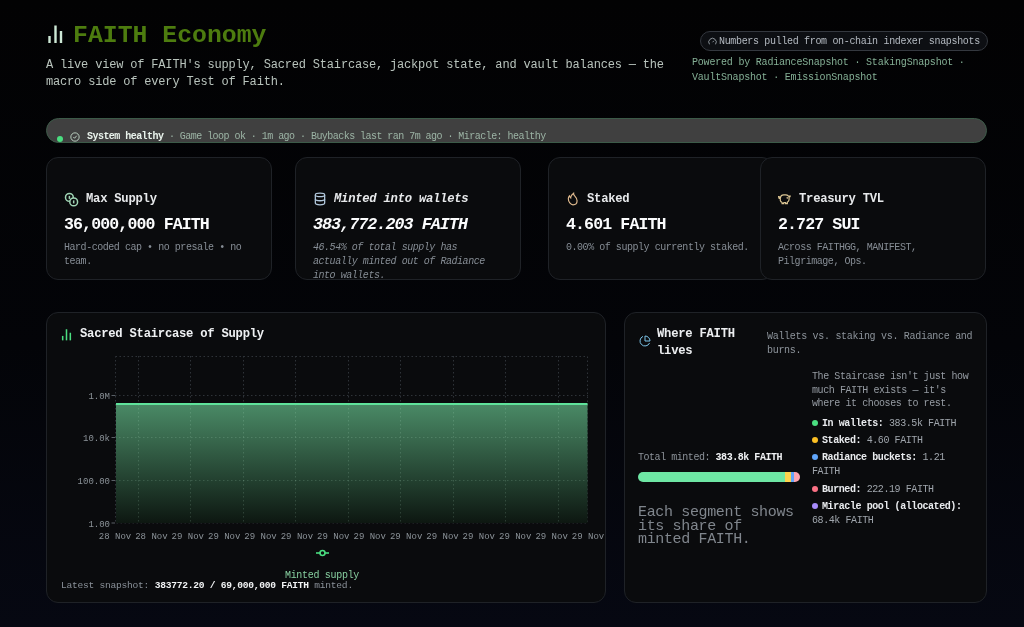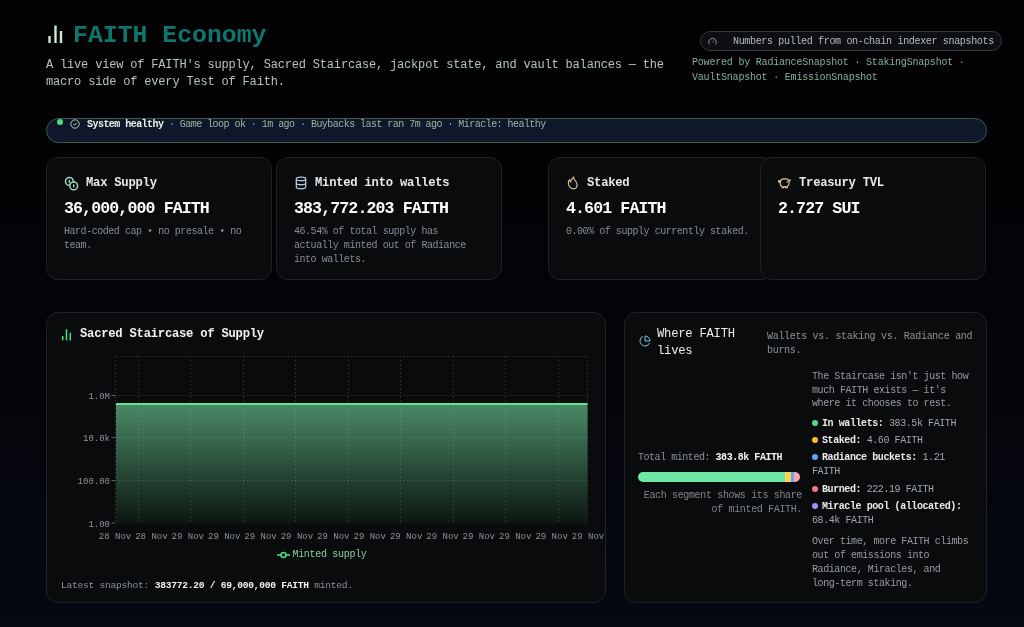--- a/index.html
+++ b/index.html
@@ -7,61 +7,61 @@
 body {
   background: linear-gradient(180deg, #020203 0%, #030408 55%, #060812 100%);
   font-family:"Liberation Mono", monospace;
   position:relative;
   color:#e8eaec;
   will-change:transform;
 }
 .abs { position:absolute; }
 
 
-#h1 { left:73px; top:21px; font-size:24.8px; font-weight:bold; color:#0f766e; }
+#h1 { left:73px; top:21px; font-size:24.8px; font-weight:bold; color:#4d7c0f; }
 #hicon { left:44px; top:22px; }
 #subtitle { left:46px; top:57px; width:638px; font-size:12px; letter-spacing:-0.18px; line-height:17px; color:#b9c4bd; }
 #badge { left:700px; top:31px; height:20px; border:1px solid #34383f; border-radius:10px;
-  background:#0d0f13; display:flex; align-items:center; padding:0 7px; gap:16px;
+  background:#0d0f13; display:flex; align-items:center; padding:0 7px; gap:2px;
   font-size:10px; letter-spacing:-0.33px; color:#b4bac1; }
 #powered { left:692px; top:55px; width:290px; font-size:10px; letter-spacing:-0.2px; line-height:15px; color:#85b096; }
 
 
 #status { left:46px; top:118px; width:941px; height:25px; border:1px solid #3c5a48; border-radius:13px;
-  background:#0f172a; display:flex; align-items:flex-start; font-size:10px; letter-spacing:-0.54px; color:#9cb4a5; }
+  background:#404040; display:flex; align-items:flex-end; font-size:10px; letter-spacing:-0.54px; color:#9cb4a5; }
 #status .dot { width:6px; height:6px; border-radius:50%; background:#4ade80; margin-left:10px; }
 #status svg { margin-left:7px; }
 #status .txt { margin-left:7px; }
 #status b { color:#e9f3ec; }
 
 
 .card { background:#0a0b0d; border:1px solid #1f2227; border-radius:12px; position:absolute; }
-.stat { top:157px; width:226px; height:123px; padding:16px 17px; }
+.stat { top:157px; width:226px; height:123px; padding:32px 17px; }
 .stat .lbl { display:flex; align-items:center; gap:7px; font-size:12.2px; letter-spacing:-0.24px; font-weight:bold; color:#e7e9eb; height:14px; margin-top:2px;}
 .stat .val { margin-top:9px; font-size:16.6px; font-weight:bold; color:#fbfcfd; letter-spacing:-0.9px;}
 .stat .sub { margin-top:7px; font-size:10px; letter-spacing:-0.46px; line-height:14px; color:#868d95; }
 
 
 #chartcard { left:46px; top:312px; width:560px; height:291px; }
 #livescard { left:624px; top:312px; width:363px; height:291px; }
 .ctitle { display:flex; align-items:flex-end; gap:7px; font-size:12.2px; letter-spacing:-0.24px; font-weight:bold; color:#eff1f3; }
 
-#legend { left:42px; top:549px; width:560px; display:flex; justify-content:center; align-items:center; gap:2px;
-  font-size:10px; letter-spacing:-0.3px; color:#87cfa0; }
+#legend { left:42px; top:549px; width:560px; display:flex; justify-content:center; align-items:center; gap:13px;
+  font-size:10px; letter-spacing:-0.3px; color:#87cfa0;flex-direction:column; }
 #latest { left:61px; top:580px; font-size:9.6px; letter-spacing:-0.25px; color:#8a9199; }
 #latest b { color:#f2f4f5; }
 
 
-#lv-title { left:657px; top:326px; width:100px; font-size:12.2px; letter-spacing:-0.24px; line-height:17px; font-weight:normal; color:#eceef0; }
+#lv-title { left:657px; top:326px; width:100px; font-size:12.2px; letter-spacing:-0.24px; line-height:17px; font-weight:bold; color:#eceef0; }
 #lv-desc { left:767px; top:330px; width:210px; font-size:10px; letter-spacing:-0.3px; line-height:14px; color:#8d949b; }
 #lv-left { left:638px; top:452px; width:164px; }
 #lv-total { font-size:10px; letter-spacing:-0.46px; color:#8d939a; }
 #lv-total b { color:#f0f2f4; }
 #lv-bar { margin-top:9px; width:162px; height:10px; border-radius:5px; overflow:hidden; display:flex; }
-#lv-cap { margin-top:7px; font-size:10px; letter-spacing:-0.35px; line-height:13.5px; color:#80868d;text-align:right; }
+#lv-cap { margin-top:24px; font-size:15px; letter-spacing:-0.35px; line-height:13.5px; color:#80868d; }
 #lv-right { left:812px; top:370px; width:160px; font-size:10px; letter-spacing:-0.42px; line-height:13.5px; color:#969ca3; }
 .li { margin-top:3.4px; }
 .li .dt { display:inline-block; width:6px; height:6px; border-radius:50%; margin-right:4px; vertical-align:0px;}
 .li b { color:#e9ebee; }
 .li span.v { color:#a0a6ad; }
 #lv-right p.p2 { margin-top:7px; line-height:14px; }
 ul#lvlist { list-style:none; margin-top:6px; line-height:14px; }
 </style>
 </head>
 <body>
@@ -97,21 +97,21 @@
     <svg width="15" height="15" viewBox="0 0 15 15" fill="none" stroke="#9fd4b4" stroke-width="1.5">
       <circle cx="5.4" cy="5.4" r="3.9"></circle>
       <path d="M5.4 3.9v3"></path>
       <circle cx="9.7" cy="9.9" r="3.9" fill="#0a0b0d"></circle>
       <path d="M9.7 8.4v3"></path>
     </svg>
     Max Supply</div>
   <div class="val">36,000,000 FAITH</div>
   <div class="sub">Hard-coded cap • no presale • no team.</div>
 </div>
-<div class="card stat" style="left:276px;">
+<div class="card stat" style="left:295px;font-style:italic;">
   <div class="lbl">
     <svg width="14" height="14" viewBox="0 0 24 24" fill="none" stroke="#b3c9dd" stroke-width="2.2">
       <ellipse cx="12" cy="5" rx="8" ry="3"></ellipse>
         <path d="M4 5v7c0 1.7 3.6 3 8 3s8-1.3 8-3V5"></path>
         <path d="M4 12v7c0 1.7 3.6 3 8 3s8-1.3 8-3v-7"></path>
     </svg>
     Minted into wallets</div>
   <div class="val">383,772.203 FAITH</div>
   <div class="sub">46.54% of total supply has actually minted out of Radiance into wallets.</div>
 </div>
@@ -125,20 +125,21 @@
   <div class="sub">0.00% of supply currently staked.</div>
 </div>
 <div class="card stat" style="left:760px;">
   <div class="lbl">
     <svg width="14" height="14" viewBox="0 0 24 24" fill="none" stroke="#ddc794" stroke-width="2">
       <path d="M19 11V9c1 0 2-1 2-2h-3a7 7 0 0 0-5-2h-3A6 6 0 0 0 4 10c-1 0-2-.5-2-2H1c0 2 1 3.5 3 3.8V15a6 6 0 0 0 3 3v2h3v-2h3v2h3v-2.5c1.8-1 3-2.6 3-4.5z"></path>
         <circle cx="16" cy="10" r="0.5" fill="#ddc794"></circle>
     </svg>
     Treasury TVL</div>
   <div class="val">2.727 SUI</div>
+  <div class="sub">Across FAITHGG, MANIFEST, Pilgrimage, Ops.</div>
 </div>
 
 <div id="chartcard" class="card"></div>
 <div class="ctitle abs" style="left:60px; top:327px;">
   <svg width="13" height="14" viewBox="0 0 20 22">
     <line x1="4" y1="21" x2="4" y2="14" stroke="#4ade80" stroke-width="2.4"></line>
     <line x1="10" y1="21" x2="10" y2="3.5" stroke="#4ade80" stroke-width="2.4"></line>
     <line x1="16" y1="21" x2="16" y2="9" stroke="#4ade80" stroke-width="2.4"></line>
   </svg>
   Sacred Staircase of Supply
@@ -246,14 +247,13 @@
 
 <div id="lv-right" class="abs">
   <p>The Staircase isn't just how much FAITH exists — it's where it chooses to rest.</p>
   <ul id="lvlist">
     <li class="li"><span class="dt" style="background:#4ade80;"></span><b>In wallets:</b> <span class="v">383.5k FAITH</span></li>
     <li class="li"><span class="dt" style="background:#fbbf24;"></span><b>Staked:</b> <span class="v">4.60 FAITH</span></li>
     <li class="li"><span class="dt" style="background:#60a5fa;"></span><b>Radiance buckets:</b> <span class="v">1.21 FAITH</span></li>
     <li class="li"><span class="dt" style="background:#fb7185;"></span><b>Burned:</b> <span class="v">222.19 FAITH</span></li>
     <li class="li"><span class="dt" style="background:#a78bfa;"></span><b>Miracle pool (allocated):</b> <span class="v">68.4k FAITH</span></li>
   </ul>
-  <p class="p2">Over time, more FAITH climbs out of emissions into Radiance, Miracles, and long-term staking.</p>
 </div>
 
 </body></html>

